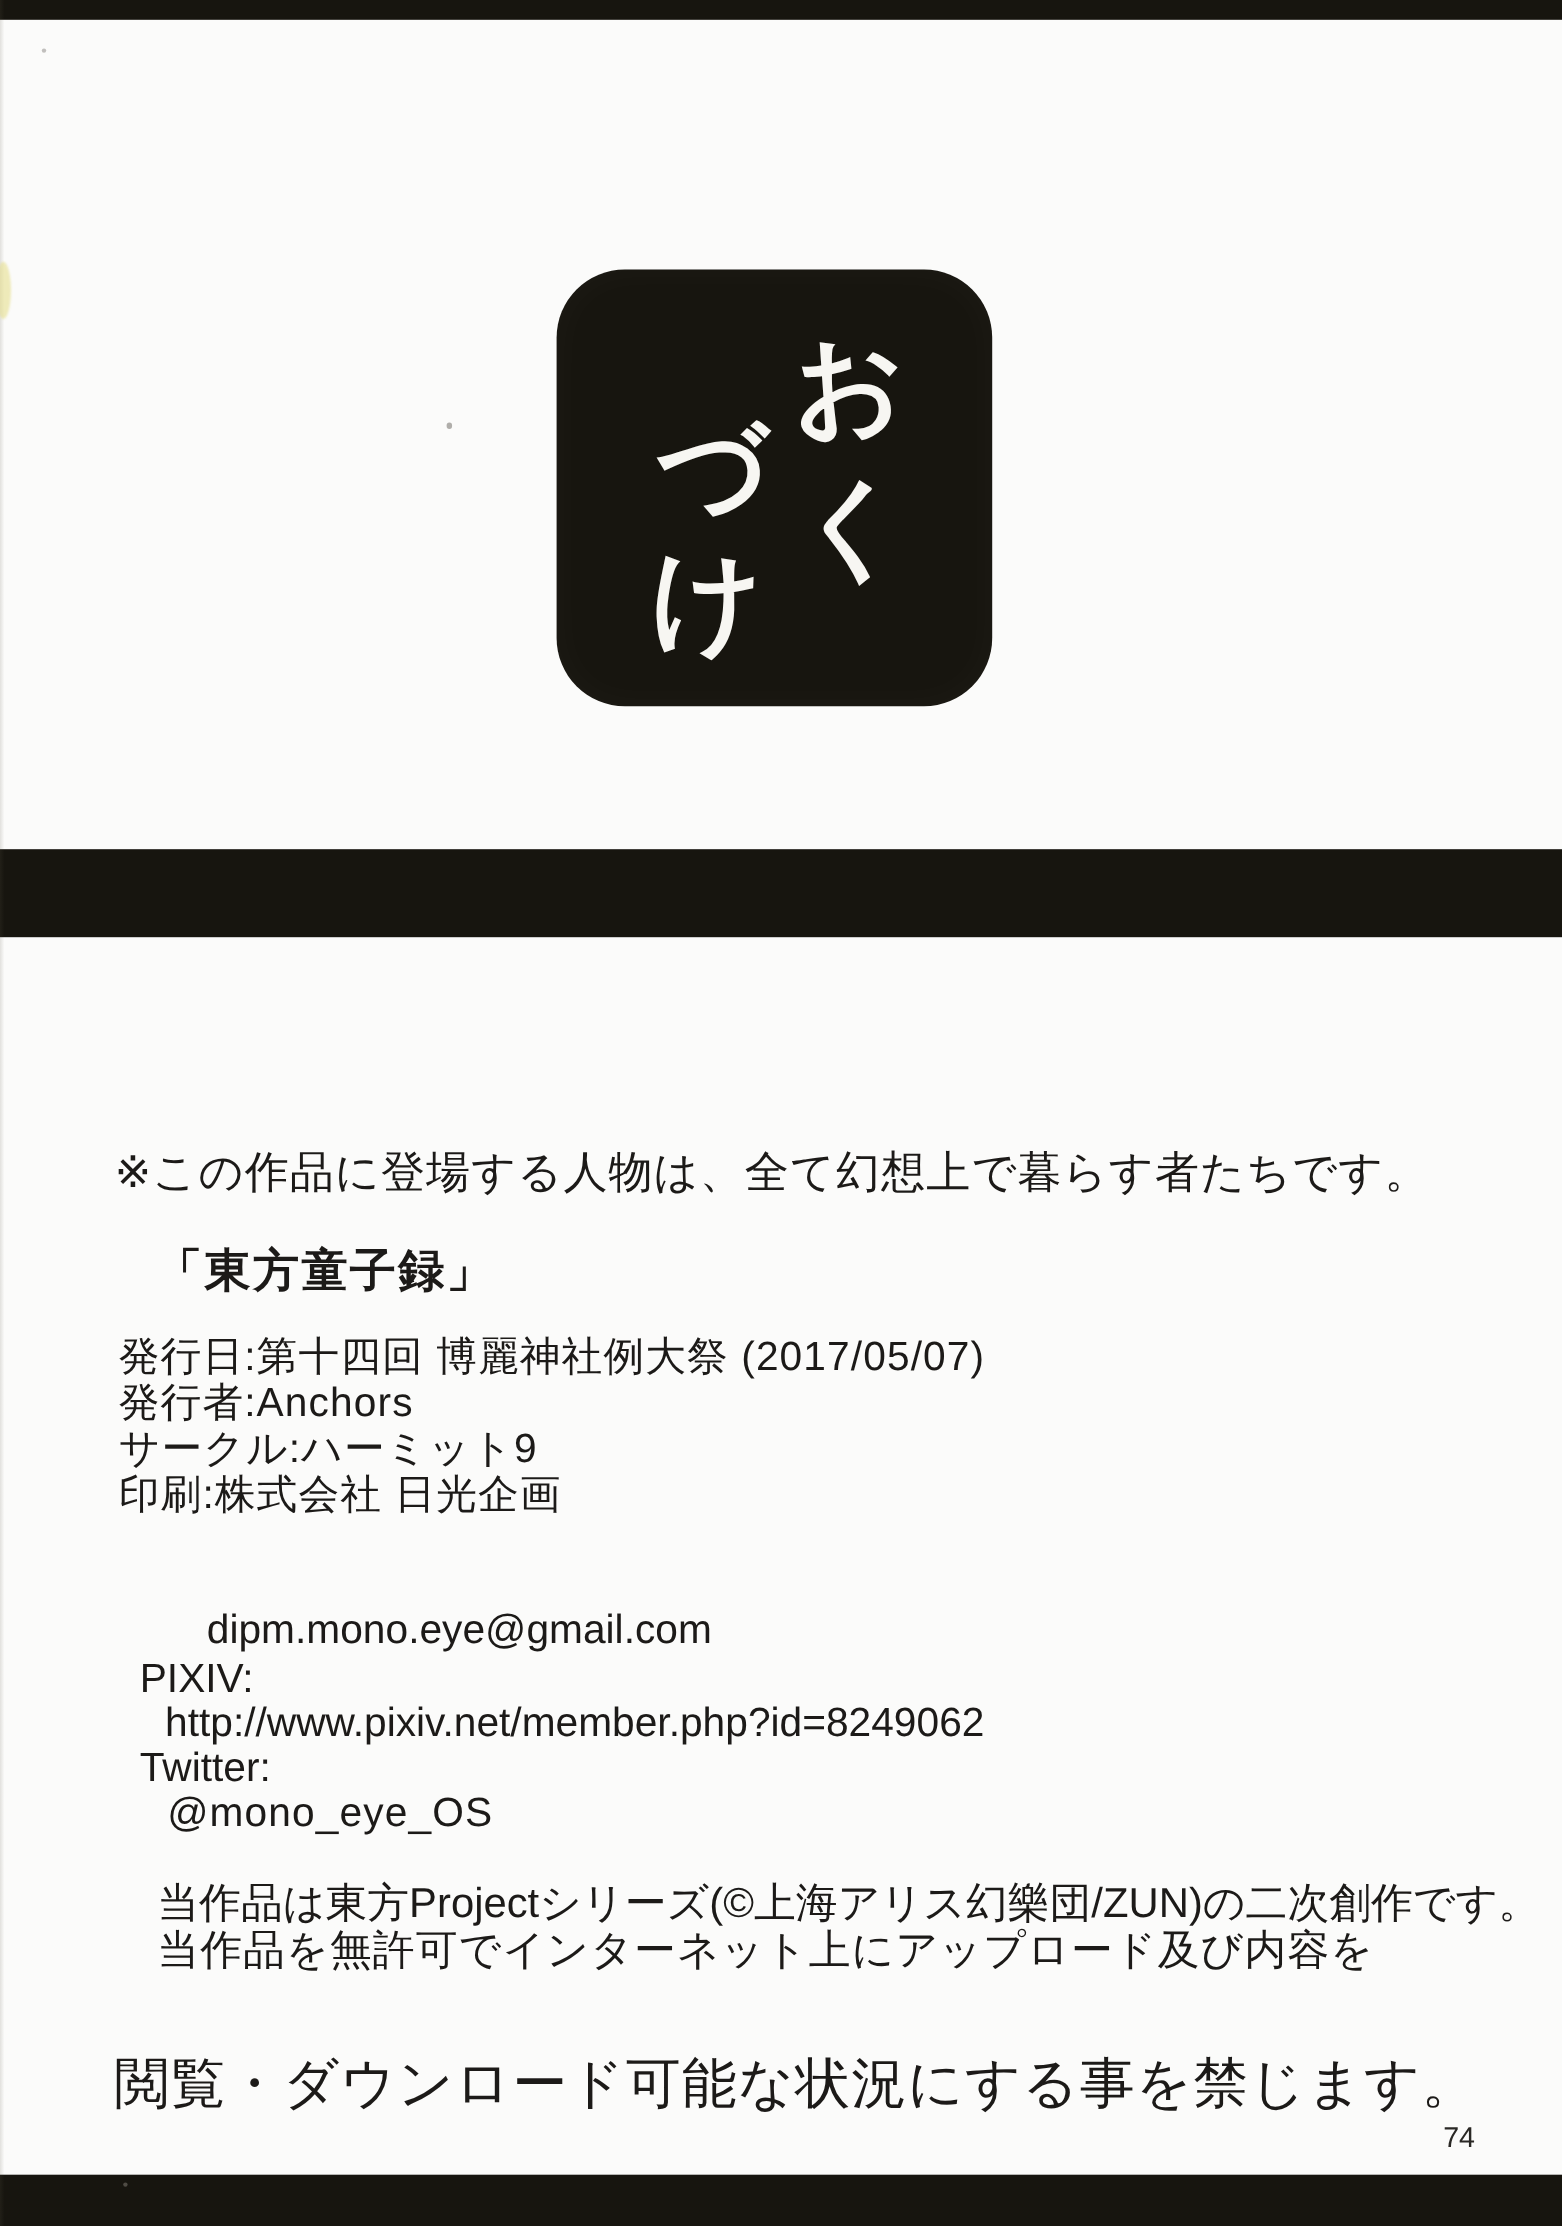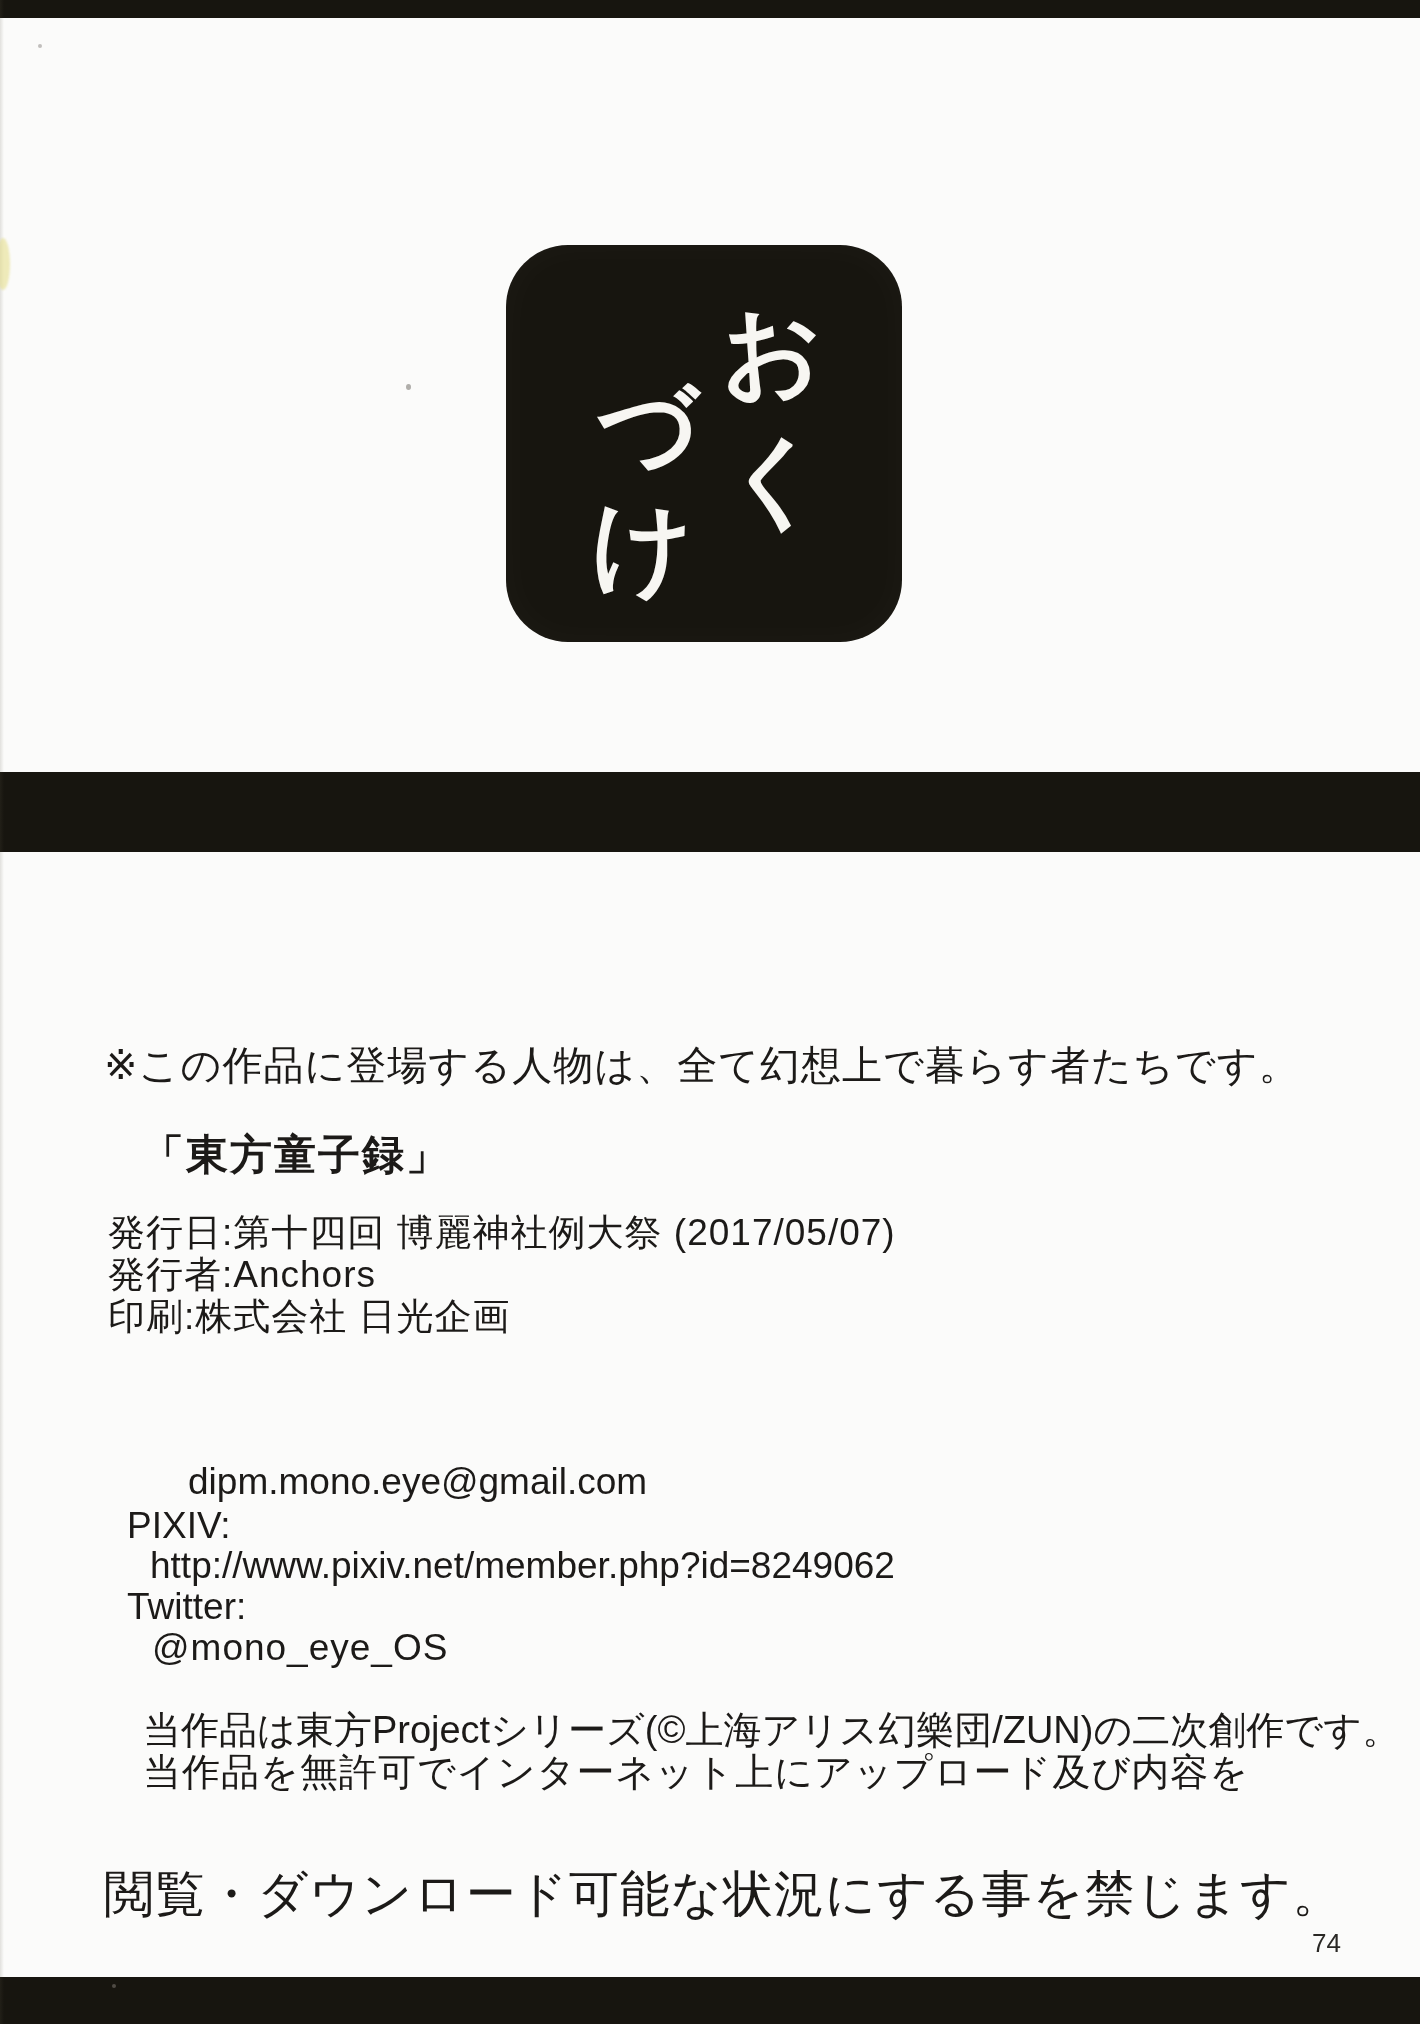--- a/index.html
+++ b/index.html
@@ -81,20 +81,21 @@
 
   <div class="bar band"></div>
 
   <div class="txt notice">※この作品に登場する人物は、全て幻想上で暮らす者たちです。</div>
 
   <div class="txt book-title">「東方童子録」</div>
 
   <div class="txt pub-block">
     <div>発行日:第十四回 博麗神社例大祭 (2017/05/07)</div>
     <div>発行者:Anchors</div>
+    <div>サークル:ハーミット9</div>
     <div>印刷:株式会社 日光企画</div>
   </div>
 
   <div class="txt contact-email">dipm.mono.eye@gmail.com</div>
   <div class="txt pixiv-label">PIXIV:</div>
   <div class="txt pixiv-url">http://www.pixiv.net/member.php?id=8249062</div>
   <div class="txt twitter-label">Twitter:</div>
   <div class="txt twitter-handle">@mono_eye_OS</div>
 
   <div class="txt disc-1">当作品は東方Projectシリーズ(©上海アリス幻樂団/ZUN)の二次創作です。</div>

